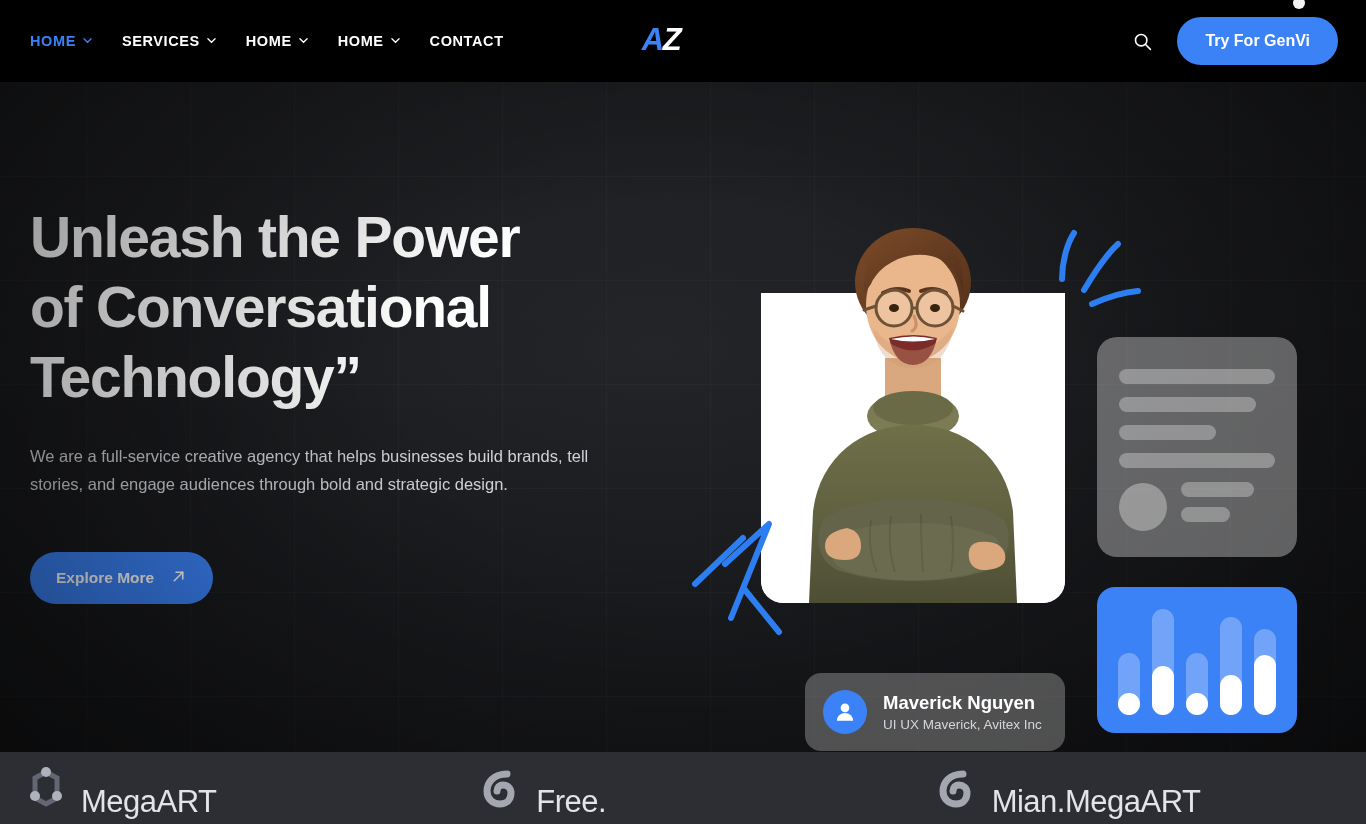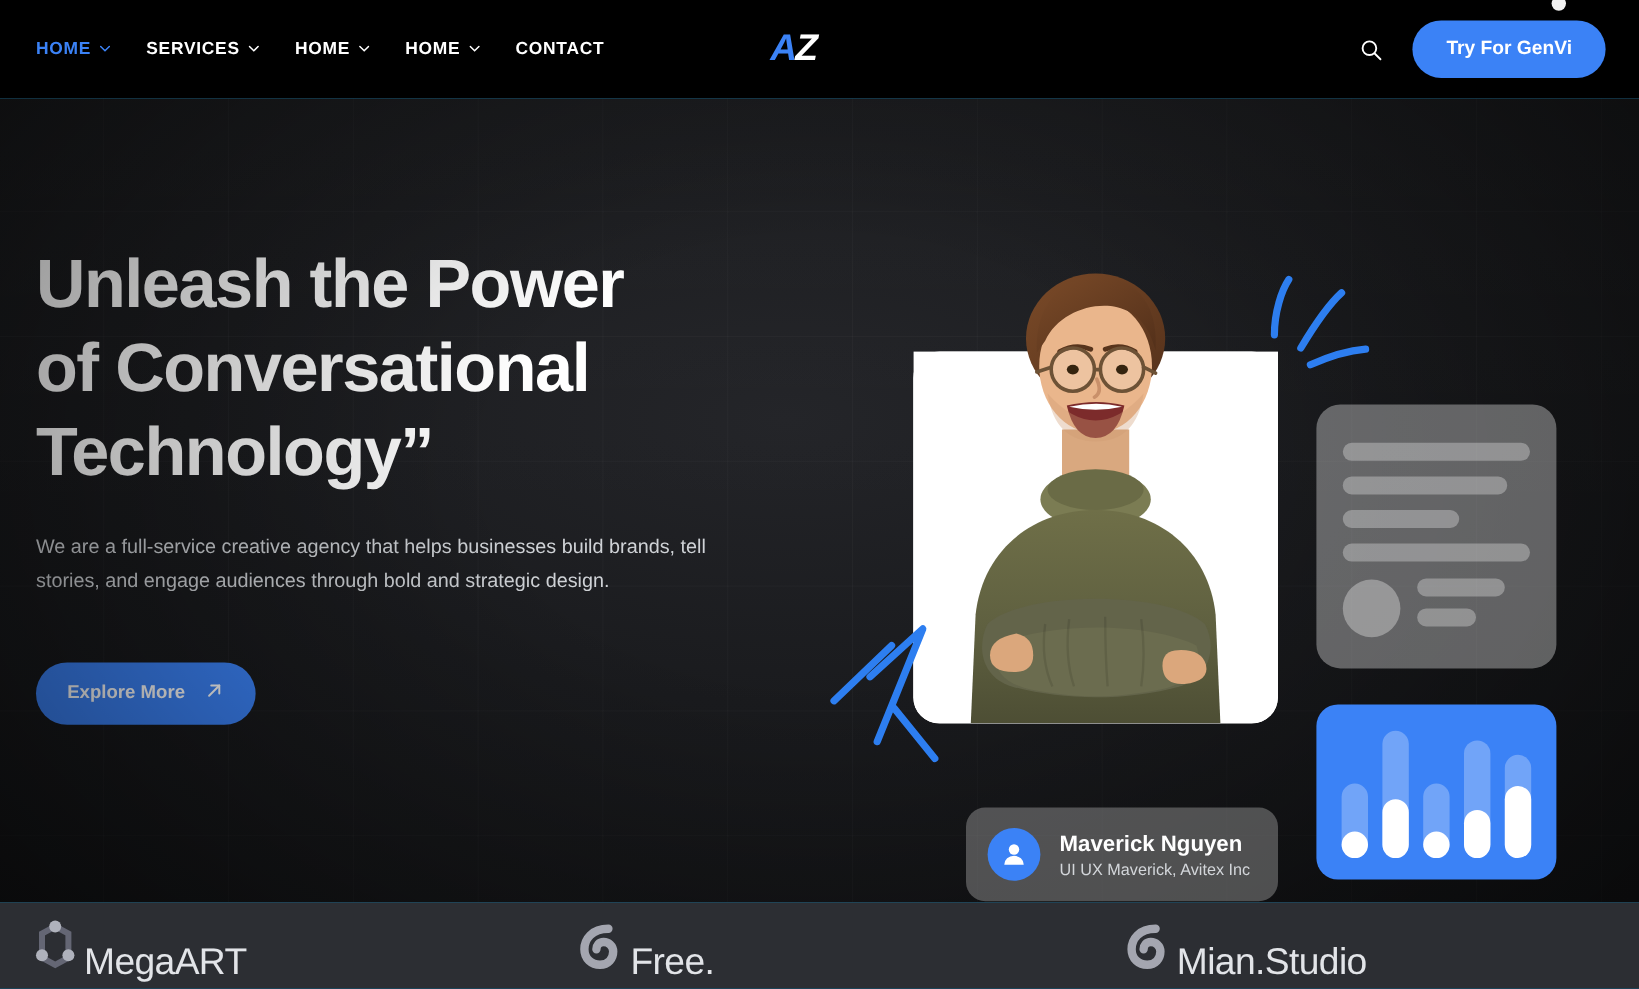--- a/index.html
+++ b/index.html
@@ -152,21 +152,21 @@
   }
   .bar-fill { width:100%; background:#ffffff; border-radius:11px; }
 
   
   .logos {
     position:absolute; top:752px; left:0; width:1366px; height:72px;
     background:#2c2e33;
     display:flex; align-items:center;
   }
   .logo-item {
-    display:flex; align-items:center; gap:2px;
+    display:flex; align-items:center; gap:13px;
     flex:1; justify-content:flex-start; padding-left:24px;
   }
   .logo-mark { width:44px; height:44px; flex:none; opacity:0.85; }
   .logo-text {
     color:#e2e4e8; font-size:31px; font-weight:400;
     letter-spacing:-0.5px; white-space:nowrap;
     position:relative; top:14px;
   }
 </style>
 </head>
@@ -415,19 +415,19 @@
       <span class="logo-text">Free.</span>
     </div>
 
 
     <div class="logo-item">
       <div class="logo-mark">
         <svg width="44" height="44" viewBox="0 0 44 44">
           <path d="M28 8 C14 8 8 17 8 25 C8 33 14 38 21 38 C28 38 32 33 32 27 C32 22 28 19 24 19 C20 19 18 22 18 25" fill="none" stroke="#b9bcc6" stroke-width="7" stroke-linecap="round"></path>
         </svg>
       </div>
-      <span class="logo-text">Mian.Studio</span>
+      <span class="logo-text">Mian.MegaART</span>
     </div>
 
 
   </div>
 
 </div>
 
 </body></html>

